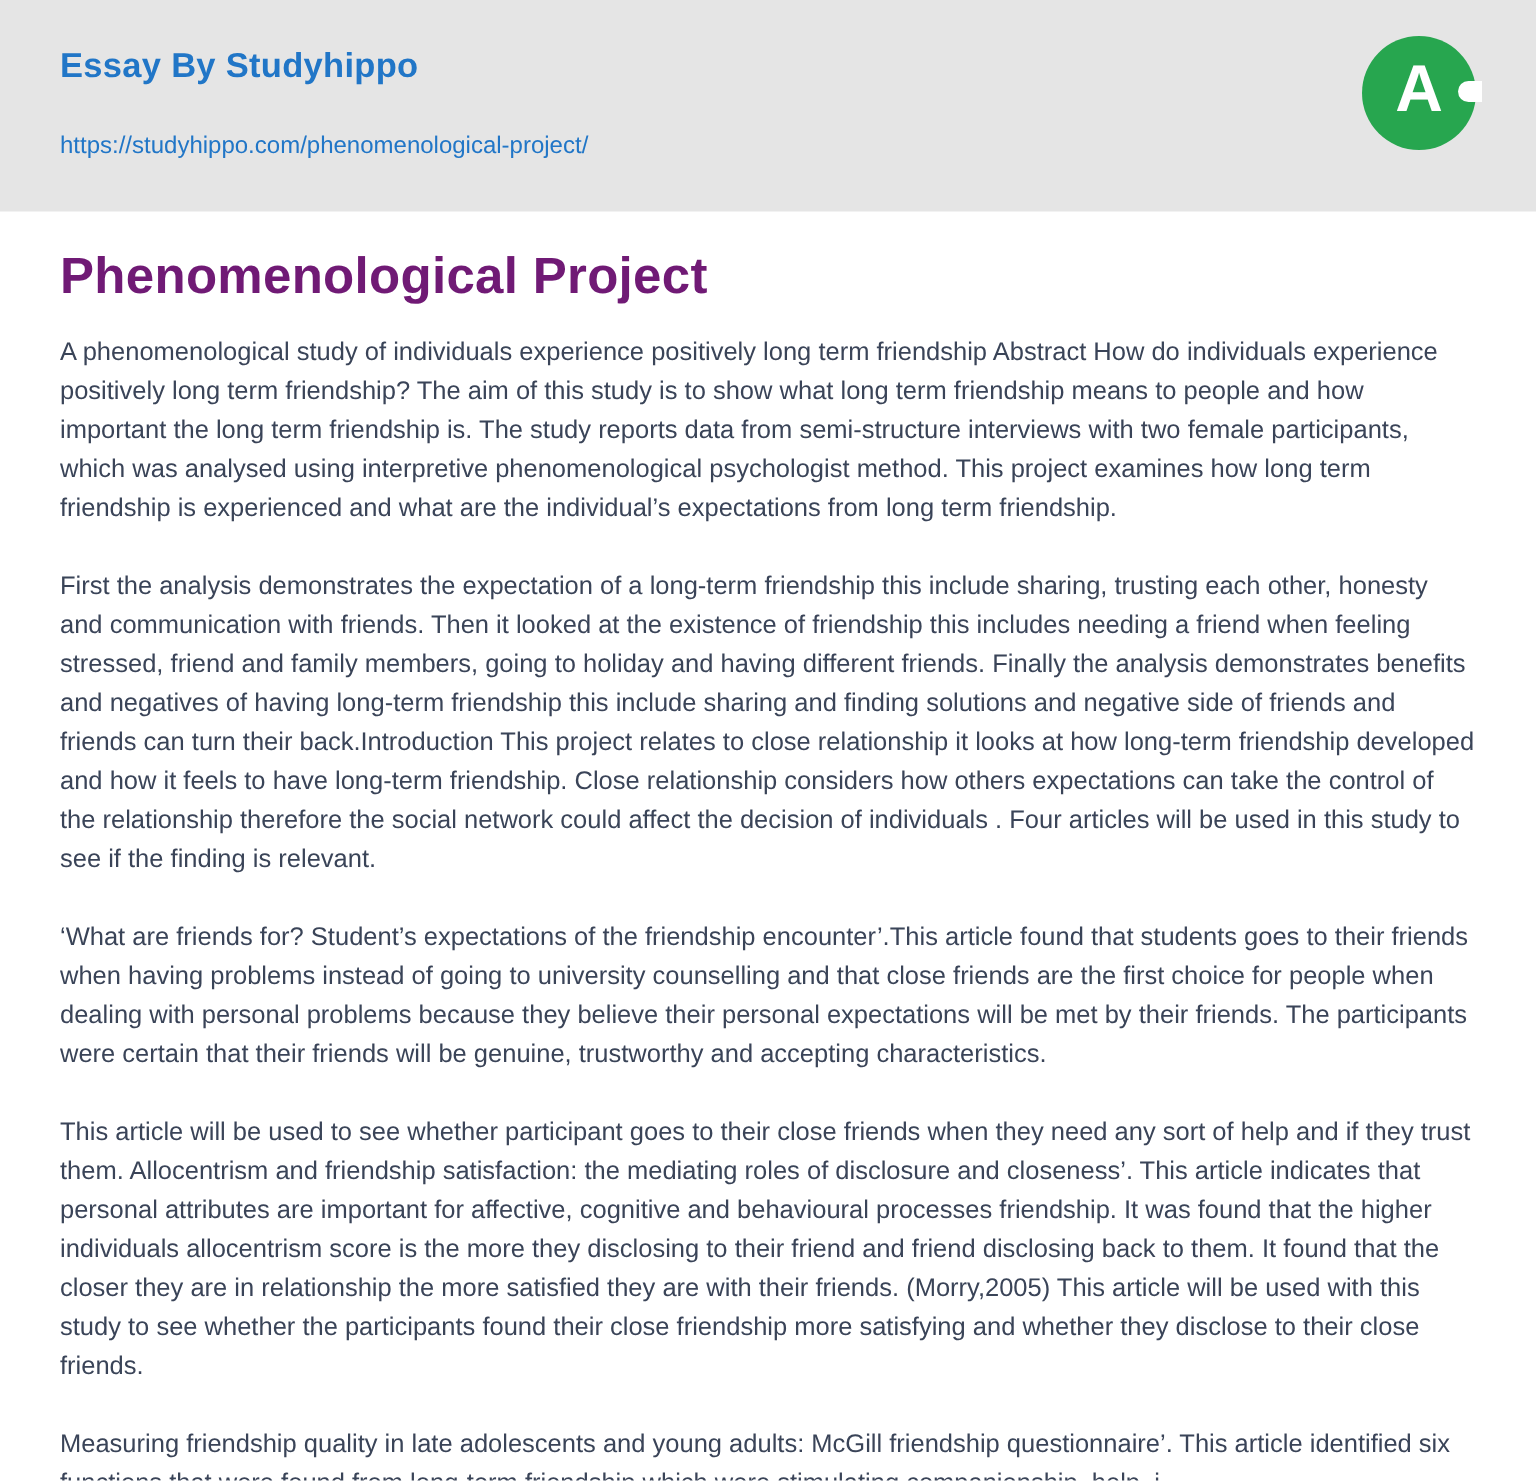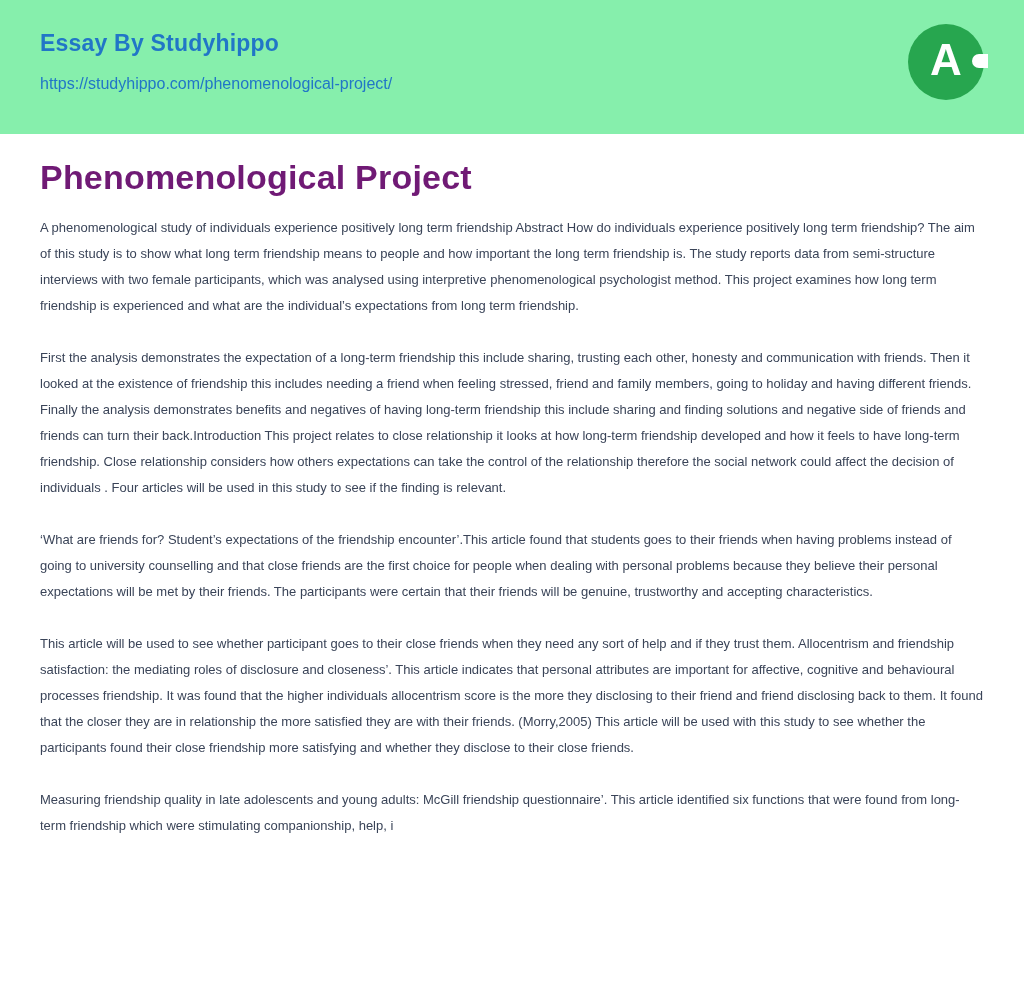--- a/index.html
+++ b/index.html
@@ -9,33 +9,34 @@
     background: #ffffff;
   }
   body {
     width: 1024px;
     height: 987px;
     overflow: hidden;
     font-family: "Liberation Sans", "DejaVu Sans", sans-serif;
   }
   .page-header {
     position: relative;
-    background: #86efac;
+    background: #e5e5e5;
     padding: 30px 40px 34px 40px;
     min-height: 134px;
   }
   .byline {
     color: #2176c7;
     font-size: 23px;
     font-weight: 700;
     letter-spacing: 0.2px;
     margin: 0;
   }
   .source-url {
     display: inline-block;
+    margin-top: 14px;
     color: #2176c7;
     font-size: 16px;
     text-decoration: none;
     cursor: pointer;
   }
   .logo {
     position: absolute;
     top: 24px;
     right: 40px;
     width: 76px;
@@ -76,21 +77,21 @@
   }
   .page-title {
     color: #701a75;
     font-size: 34px;
     font-weight: 800;
     margin: 0 0 18px 0;
     letter-spacing: 0.2px;
   }
   .body-copy p {
     color: #3a4458;
-    font-size: 13px;
+    font-size: 17px;
     line-height: 26px;
     margin: 0 0 26px 0;
     max-width: 944px;
   }
 </style>
 </head>
 <body>
 
 <header class="page-header">
   <h2 class="byline">Essay By Studyhippo</h2>

